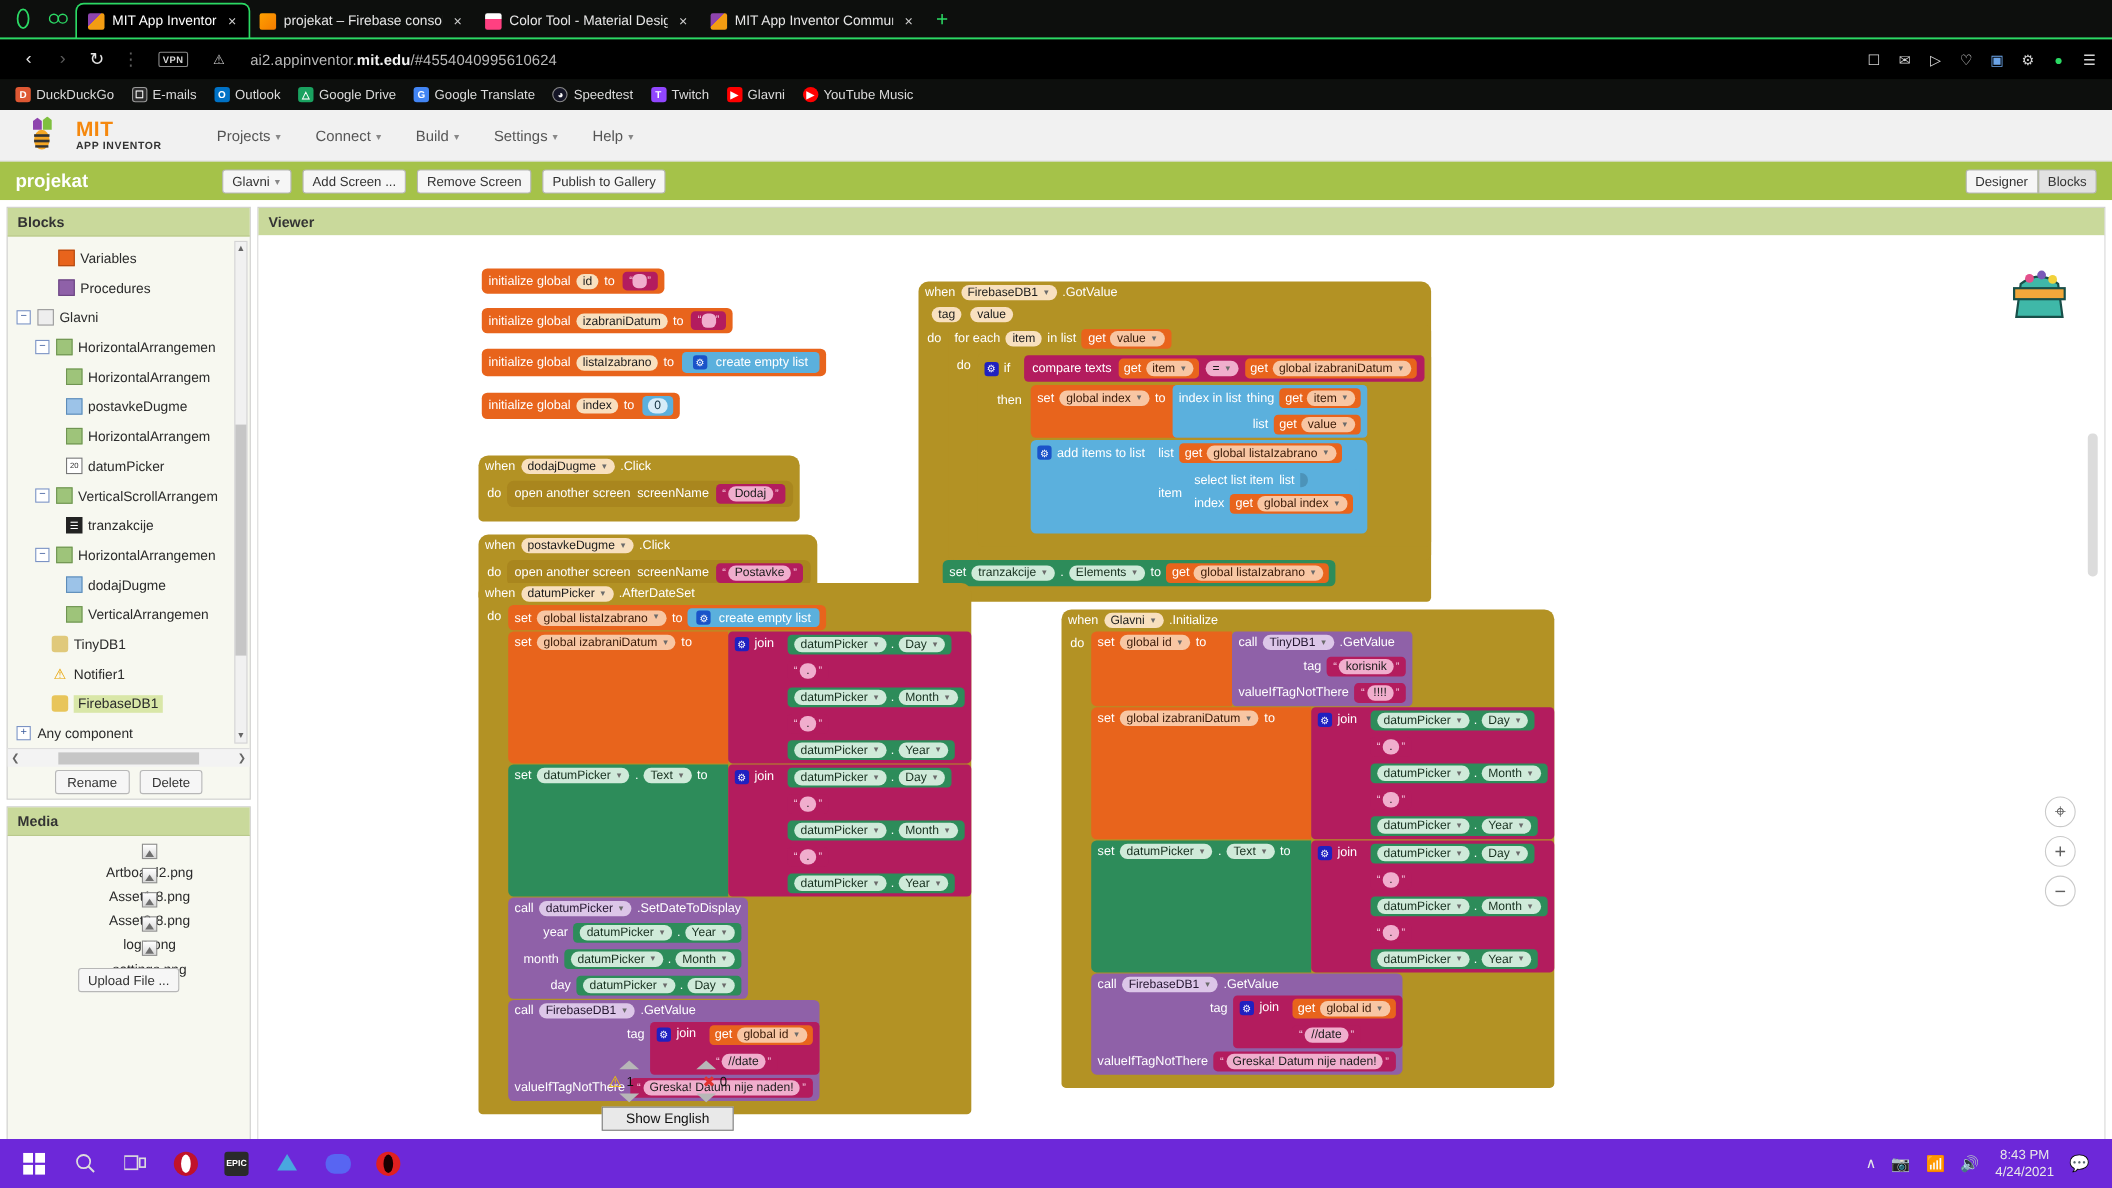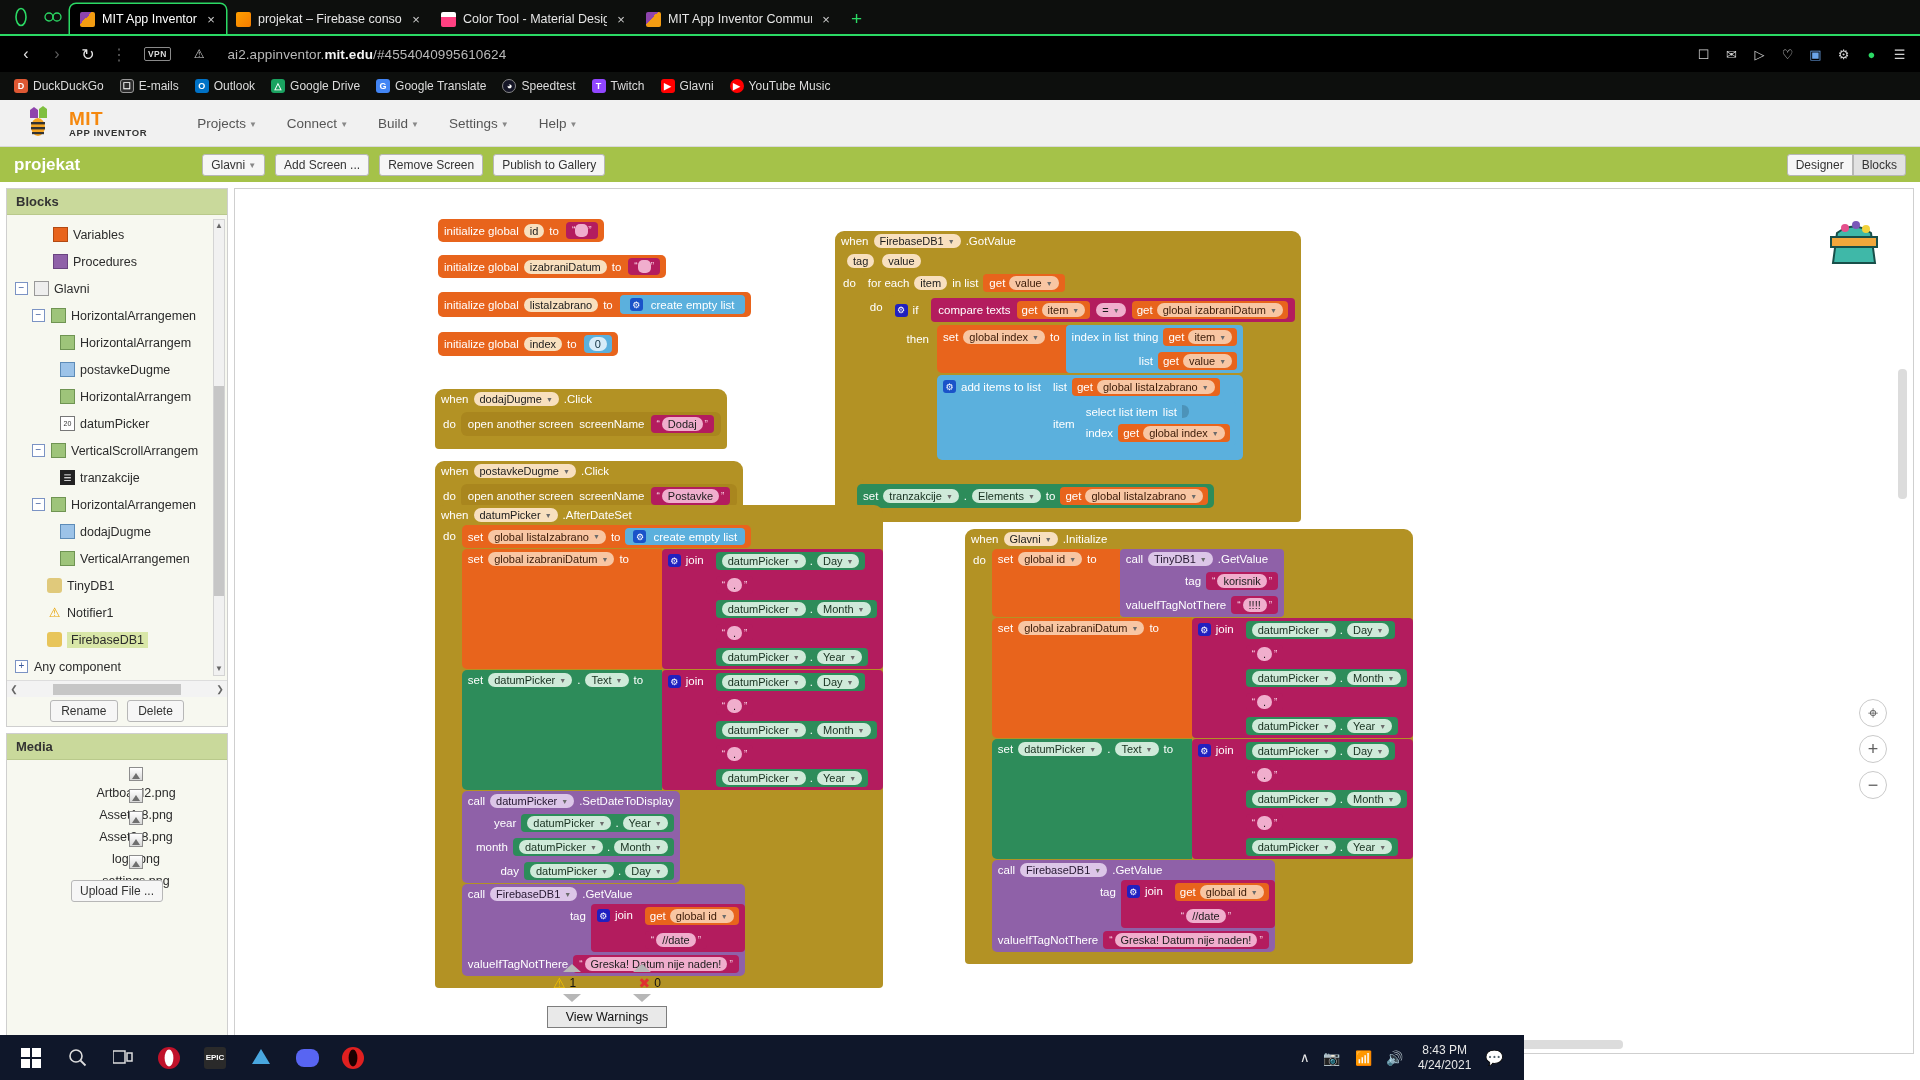--- a/index.html
+++ b/index.html
@@ -150,21 +150,21 @@
   .cbtn { width:28px; height:28px; border-radius:50%; border:1px solid #cacaca; background:#fff;
           display:flex; align-items:center; justify-content:center; color:#5f5f5f; font-size:18px;}
   #backpack { position:absolute; right:30px; top:28px; }
 
   #canvas-hscroll { position:absolute; left:340px; right:290px; bottom:4px; height:9px;
                     background:#dcdcdc; border-radius:4px;}
   #canvas-vscroll { position:absolute; right:6px; top:180px; width:9px; height:130px;
                     background:#dcdcdc; border-radius:4px;}
 
   
-  #taskbar { position:fixed; bottom:0; left:0; width:1524px; height:45px; background:#0f172a;
+  #taskbar { position:fixed; bottom:0; left:0; width:1920px; height:45px; background:#6d28d9;
              display:flex; align-items:center; padding:0 8px; }
   .tb-ico { width:46px; height:45px; display:flex; align-items:center; justify-content:center; }
   #tb-right { margin-left:auto; display:flex; align-items:center; gap:14px; padding-right:12px;
               color:#e8e8e8; font-size:11px;}
   #tb-clock { text-align:center; line-height:1.25; font-size:12px; }
 </style>
 </head>
 <body>
 
 <div id="browser-chrome">
@@ -432,20 +432,21 @@
               <span>settings.png</span>
             </div>
         </div>
         <div id="upload-wrap">
           <span class="gbtn">Upload File ...</span>
         </div>
       </div>
     </div>
 
     <div id="viewer-panel">
+      <div id="viewer-head">Viewer</div>
       <div id="canvas">
 
         <div id="backpack">
           <svg width="58" height="52" viewBox="0 0 58 52">
               <path d="M12 16 q17-13 34 0 l4 30 H8 Z" fill="#3fb8a8" stroke="#184f49" stroke-width="2"></path>
               <rect x="6" y="20" width="46" height="10" fill="#f2a73b" stroke="#184f49" stroke-width="2"></rect>
               <circle cx="20" cy="11" r="4" fill="#e4508c"></circle>
               <circle cx="31" cy="8" r="4" fill="#7a58b8"></circle>
               <circle cx="41" cy="12" r="4" fill="#f2d23b"></circle>
             </svg>
@@ -1253,21 +1254,21 @@
               </span>
             <span class="wicon">
                 <span style="color:#e03131;font-size:14px">✖</span>
                 <span>0</span>
               </span>
           </div>
           <div class="wrow">
             <span class="tri dn"></span>
             <span class="tri dn"></span>
           </div>
-          <div id="showwarn">View Warnings</div>
+          <div id="showwarn">Show English</div>
         </div>
 
         <div id="canvas-ctl">
           <div class="cbtn">
               <span>⌖</span>
             </div>
           <div class="cbtn">
               <span>+</span>
             </div>
           <div class="cbtn">

